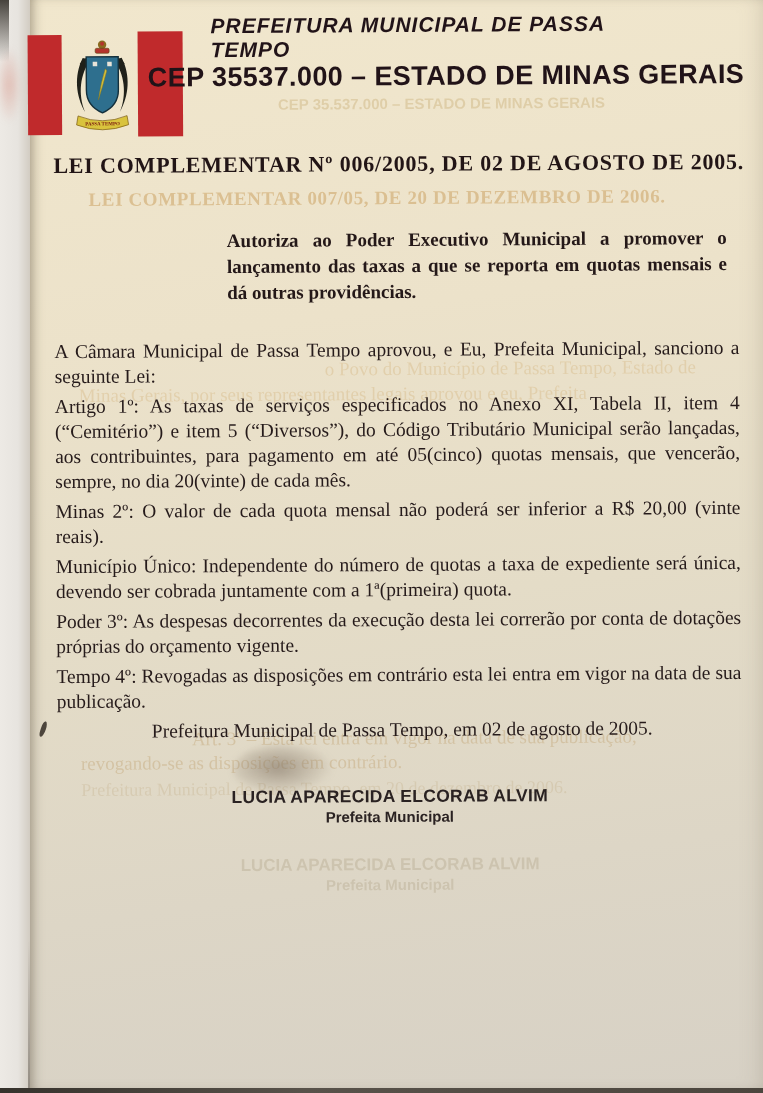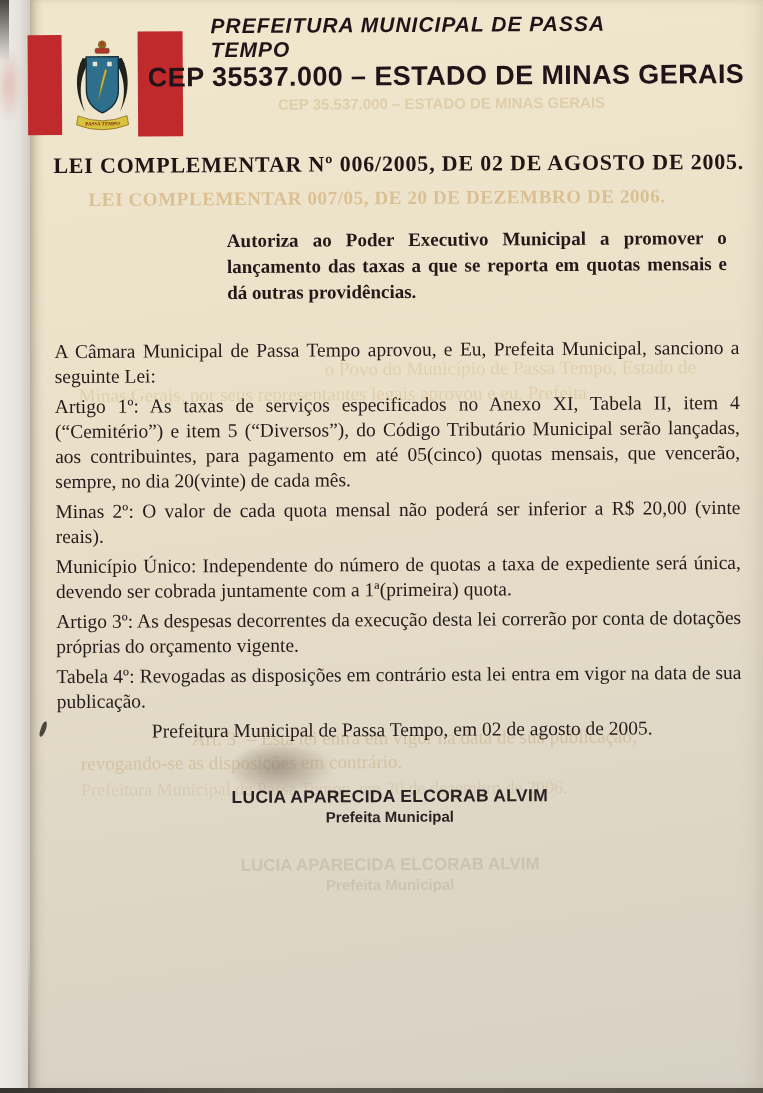--- a/index.html
+++ b/index.html
@@ -125,22 +125,22 @@
       <div class="bleed bl-role">Prefeita Municipal</div>
 
       <div class="law-title">LEI COMPLEMENTAR Nº 006/2005, DE 02 DE AGOSTO DE 2005.</div>
       <div class="ementa">Autoriza ao Poder Executivo Municipal  a promover o lançamento das taxas a que se reporta em quotas mensais  e dá outras providências.</div>
 
       <div class="body-text">
         <p>A Câmara Municipal de Passa Tempo aprovou, e Eu, Prefeita Municipal, sanciono a seguinte Lei:</p>
         <p><span class="lead-bold">Artigo 1º</span><span>: As taxas de serviços especificados no Anexo XI, Tabela II, item 4 (“Cemitério”) e item 5 (“Diversos”), do Código Tributário Municipal serão lançadas, aos contribuintes, para pagamento em até 05(cinco) quotas mensais, que vencerão,  sempre,  no dia 20(vinte) de cada mês.</span></p>
         <p><span class="lead-bold">Minas 2º</span><span>: O valor de cada quota  mensal não poderá ser inferior a R$ 20,00 (vinte reais).</span></p>
         <p><span>Município Único</span><span>: Independente do número de quotas a taxa de expediente será única, devendo ser cobrada juntamente com a 1ª(primeira) quota.</span></p>
-        <p><span class="lead-bold">Artigo 3º</span><span>: As despesas decorrentes da execução desta lei correrão por conta de dotações próprias do orçamento vigente.</span></p>
-        <p><span class="lead-bold">Tabela 4º</span><span>:  Revogadas as disposições em contrário esta lei entra em vigor na data de sua publicação.</span></p>
+        <p><span class="lead-bold">Poder 3º</span><span>: As despesas decorrentes da execução desta lei correrão por conta de dotações próprias do orçamento vigente.</span></p>
+        <p><span class="lead-bold">Tempo 4º</span><span>:  Revogadas as disposições em contrário esta lei entra em vigor na data de sua publicação.</span></p>
         <p class="closing">Prefeitura Municipal de Passa Tempo, em 02 de agosto de 2005.</p>
       </div>
 
       <div class="smudge"></div>
       <div class="sig-name">LUCIA APARECIDA ELCORAB ALVIM</div>
       <div class="sig-role">Prefeita Municipal</div>
 
       <div class="mark-comma"></div>
     </div>
   </div>

